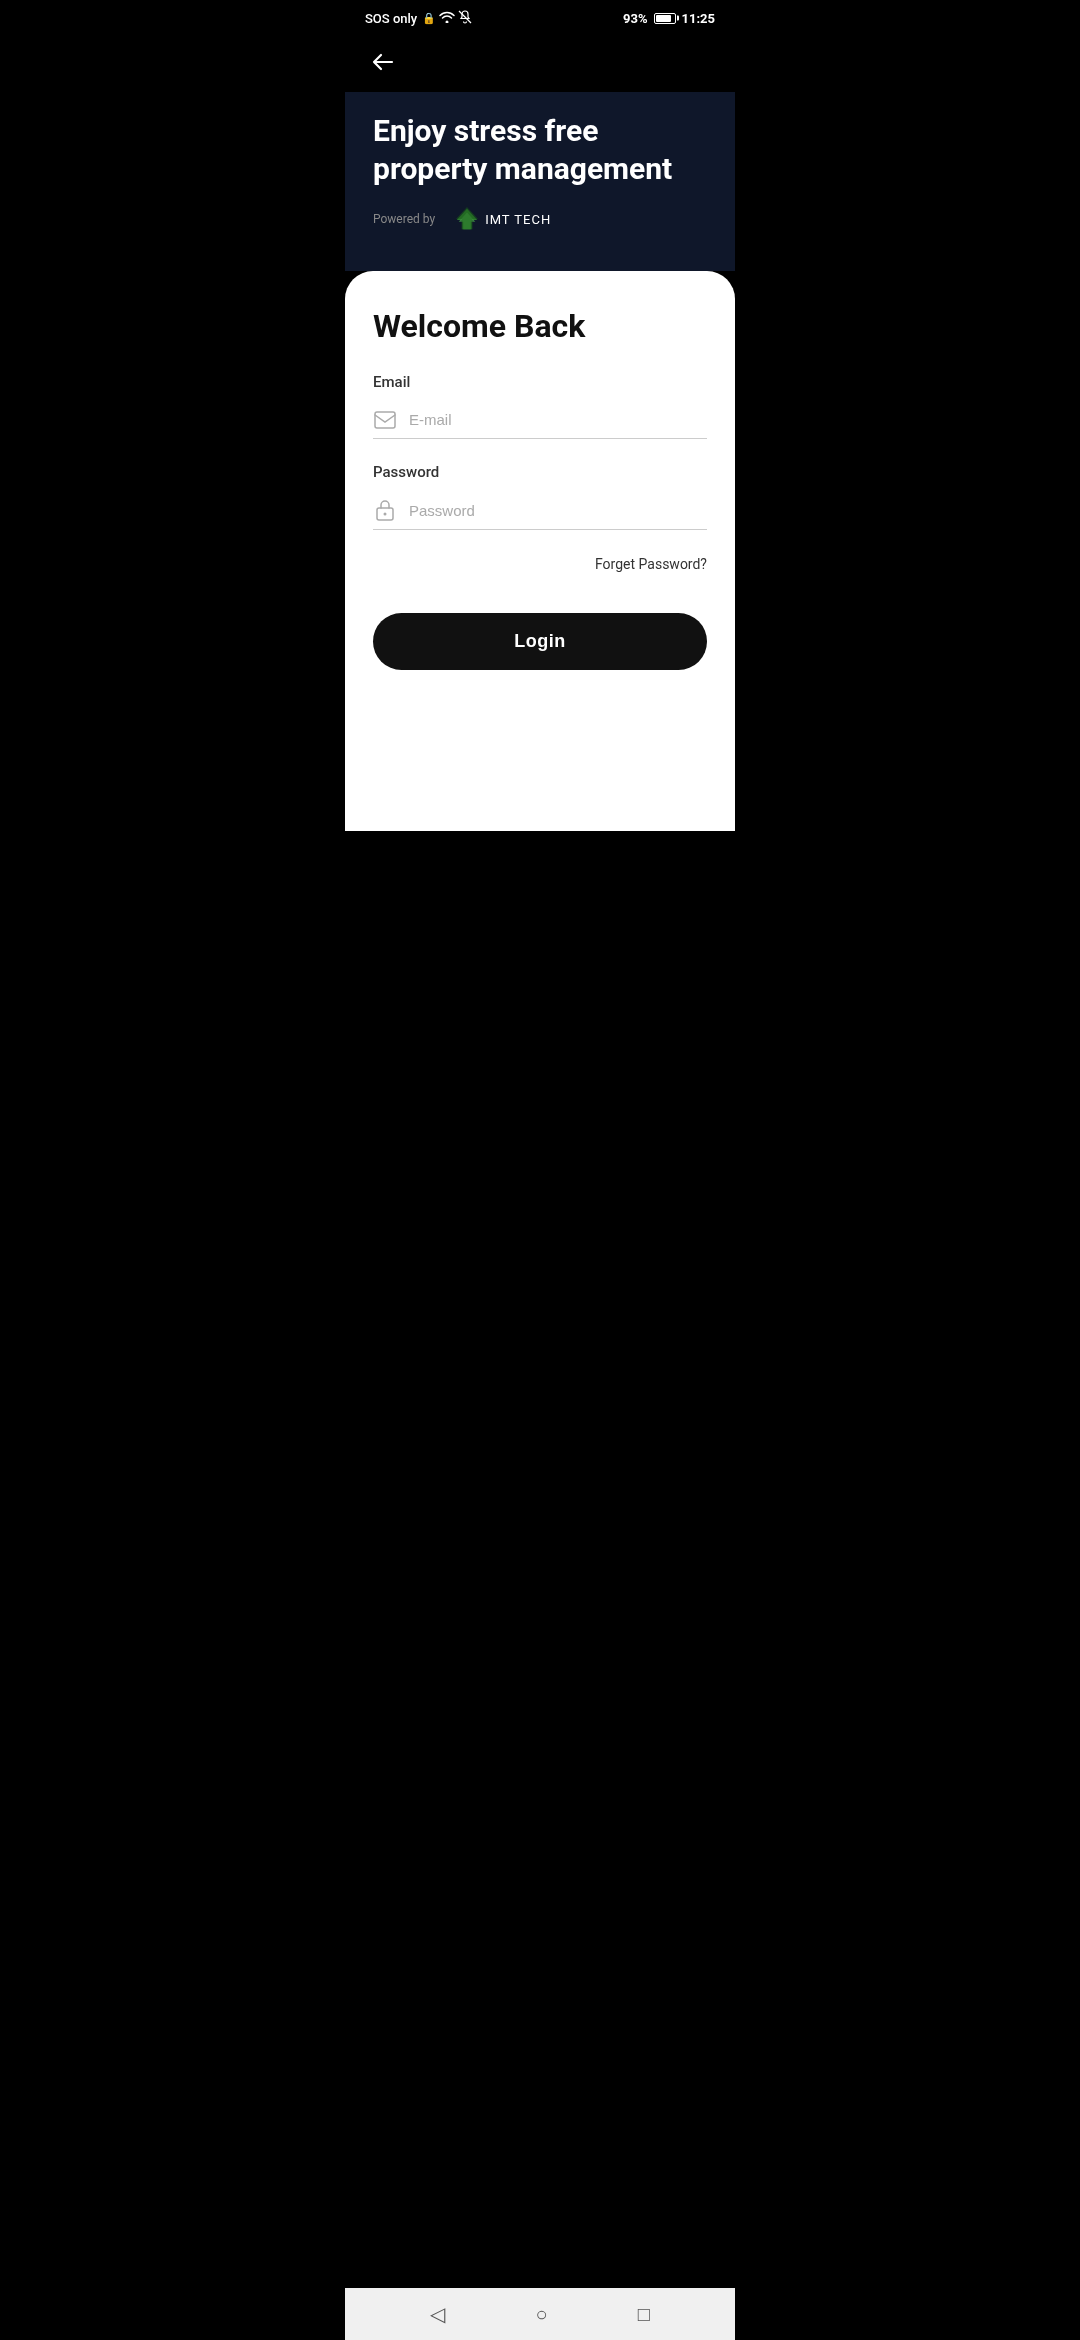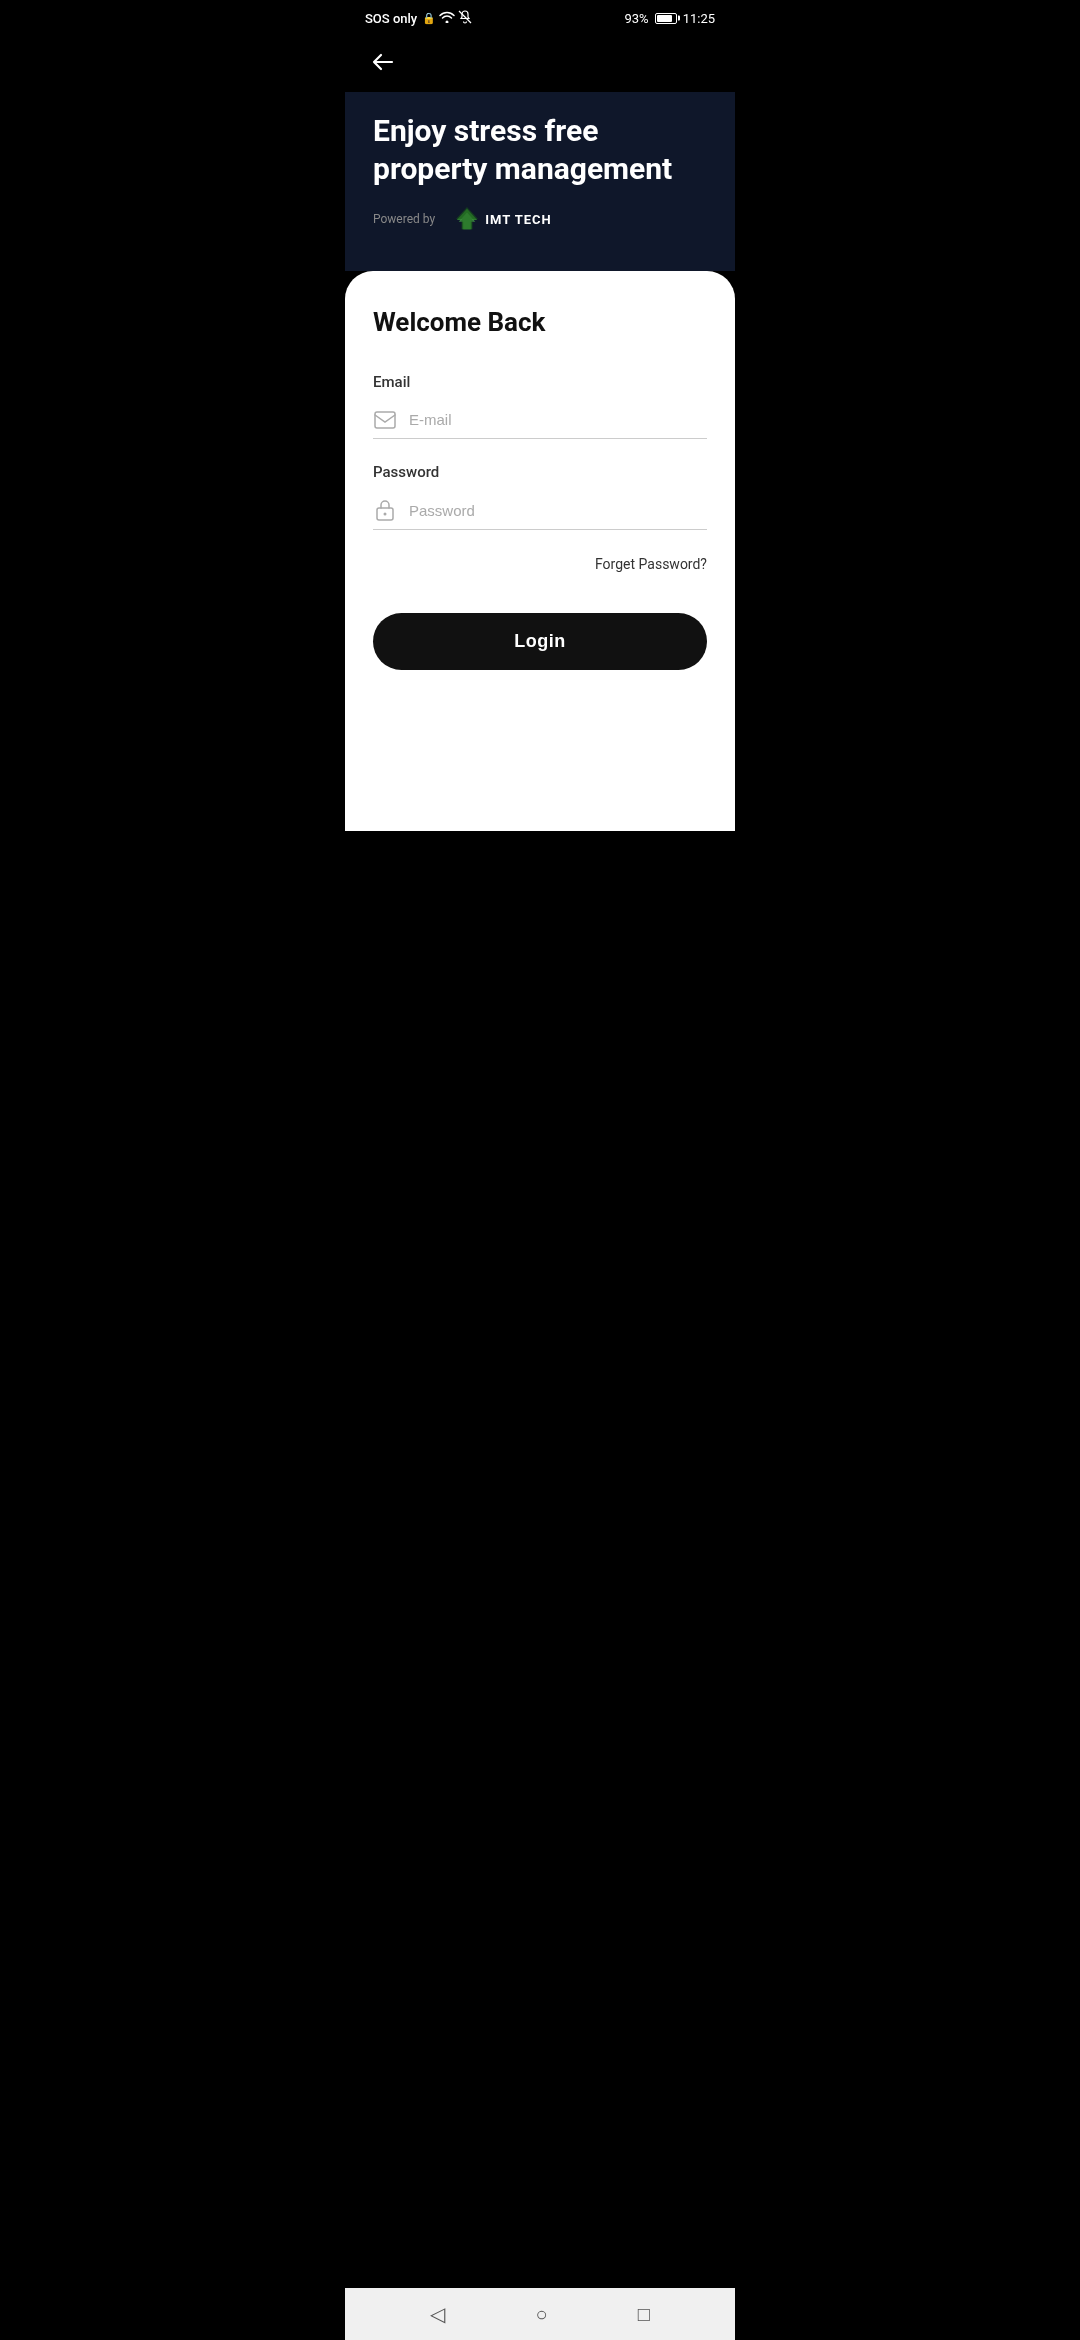--- a/index.html
+++ b/index.html
@@ -47,21 +47,21 @@
       color: #fff;
       font-size: 11px;
     }
 
     .status-right {
       display: flex;
       align-items: center;
       gap: 6px;
       color: #fff;
       font-size: 13px;
-      font-weight: 400;
+      font-weight: 700;
       justify-content: flex-end;
     }
 
     .battery-icon {
       display: flex;
       align-items: center;
       gap: 2px;
     }
 
     .battery-body {
@@ -143,37 +143,37 @@
 
     
     .logo-svg {
       width: 28px;
       height: 24px;
     }
 
     .logo-brand-name {
       color: #fff;
       font-size: 13px;
-      font-weight: 700;
+      font-weight: 400;
       letter-spacing: 1px;
     }
 
     
     .login-card {
       background: #fff;
       border-radius: 28px 28px 0 0;
       padding: 36px 28px 30px 28px;
       min-height: 560px;
     }
 
     .welcome-title {
-      font-size: 26px;
+      font-size: 32px;
       font-weight: 700;
       color: #111;
-      margin-bottom: 36px;
+      margin-bottom: 28px;
     }
 
     
     .field-group {
       margin-bottom: 24px;
     }
 
     .field-label {
       font-size: 15px;
       font-weight: 500;

